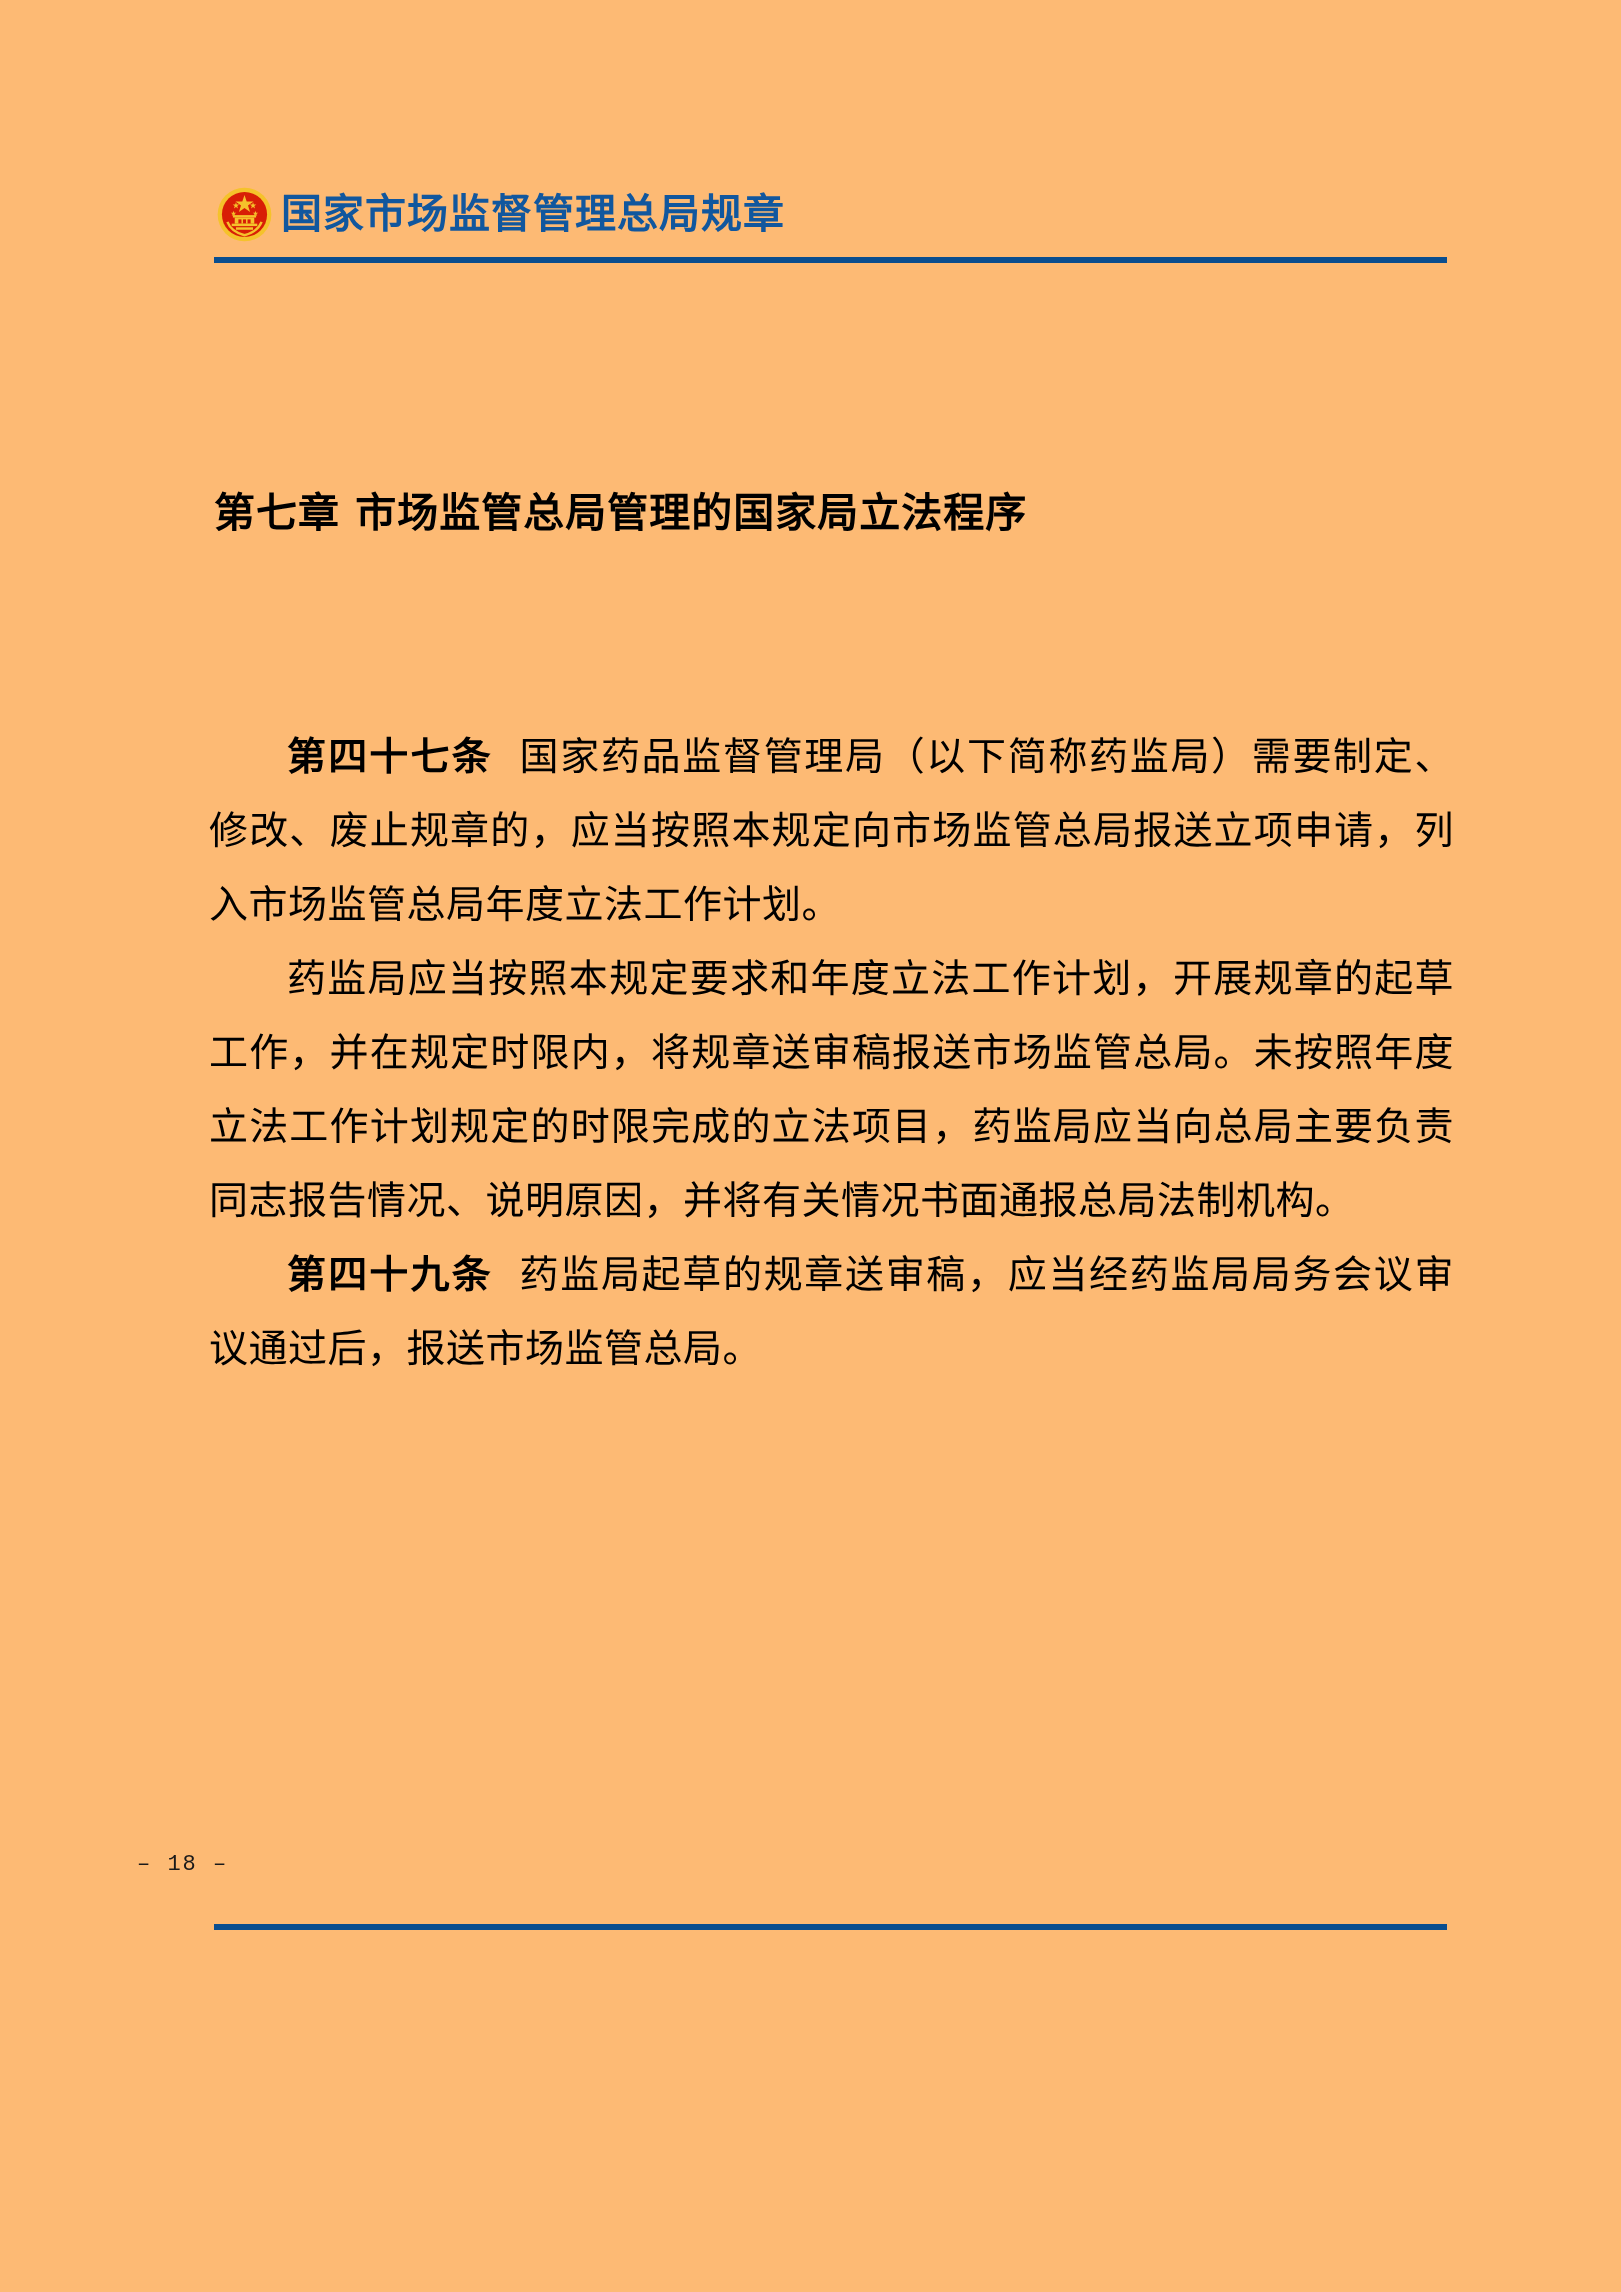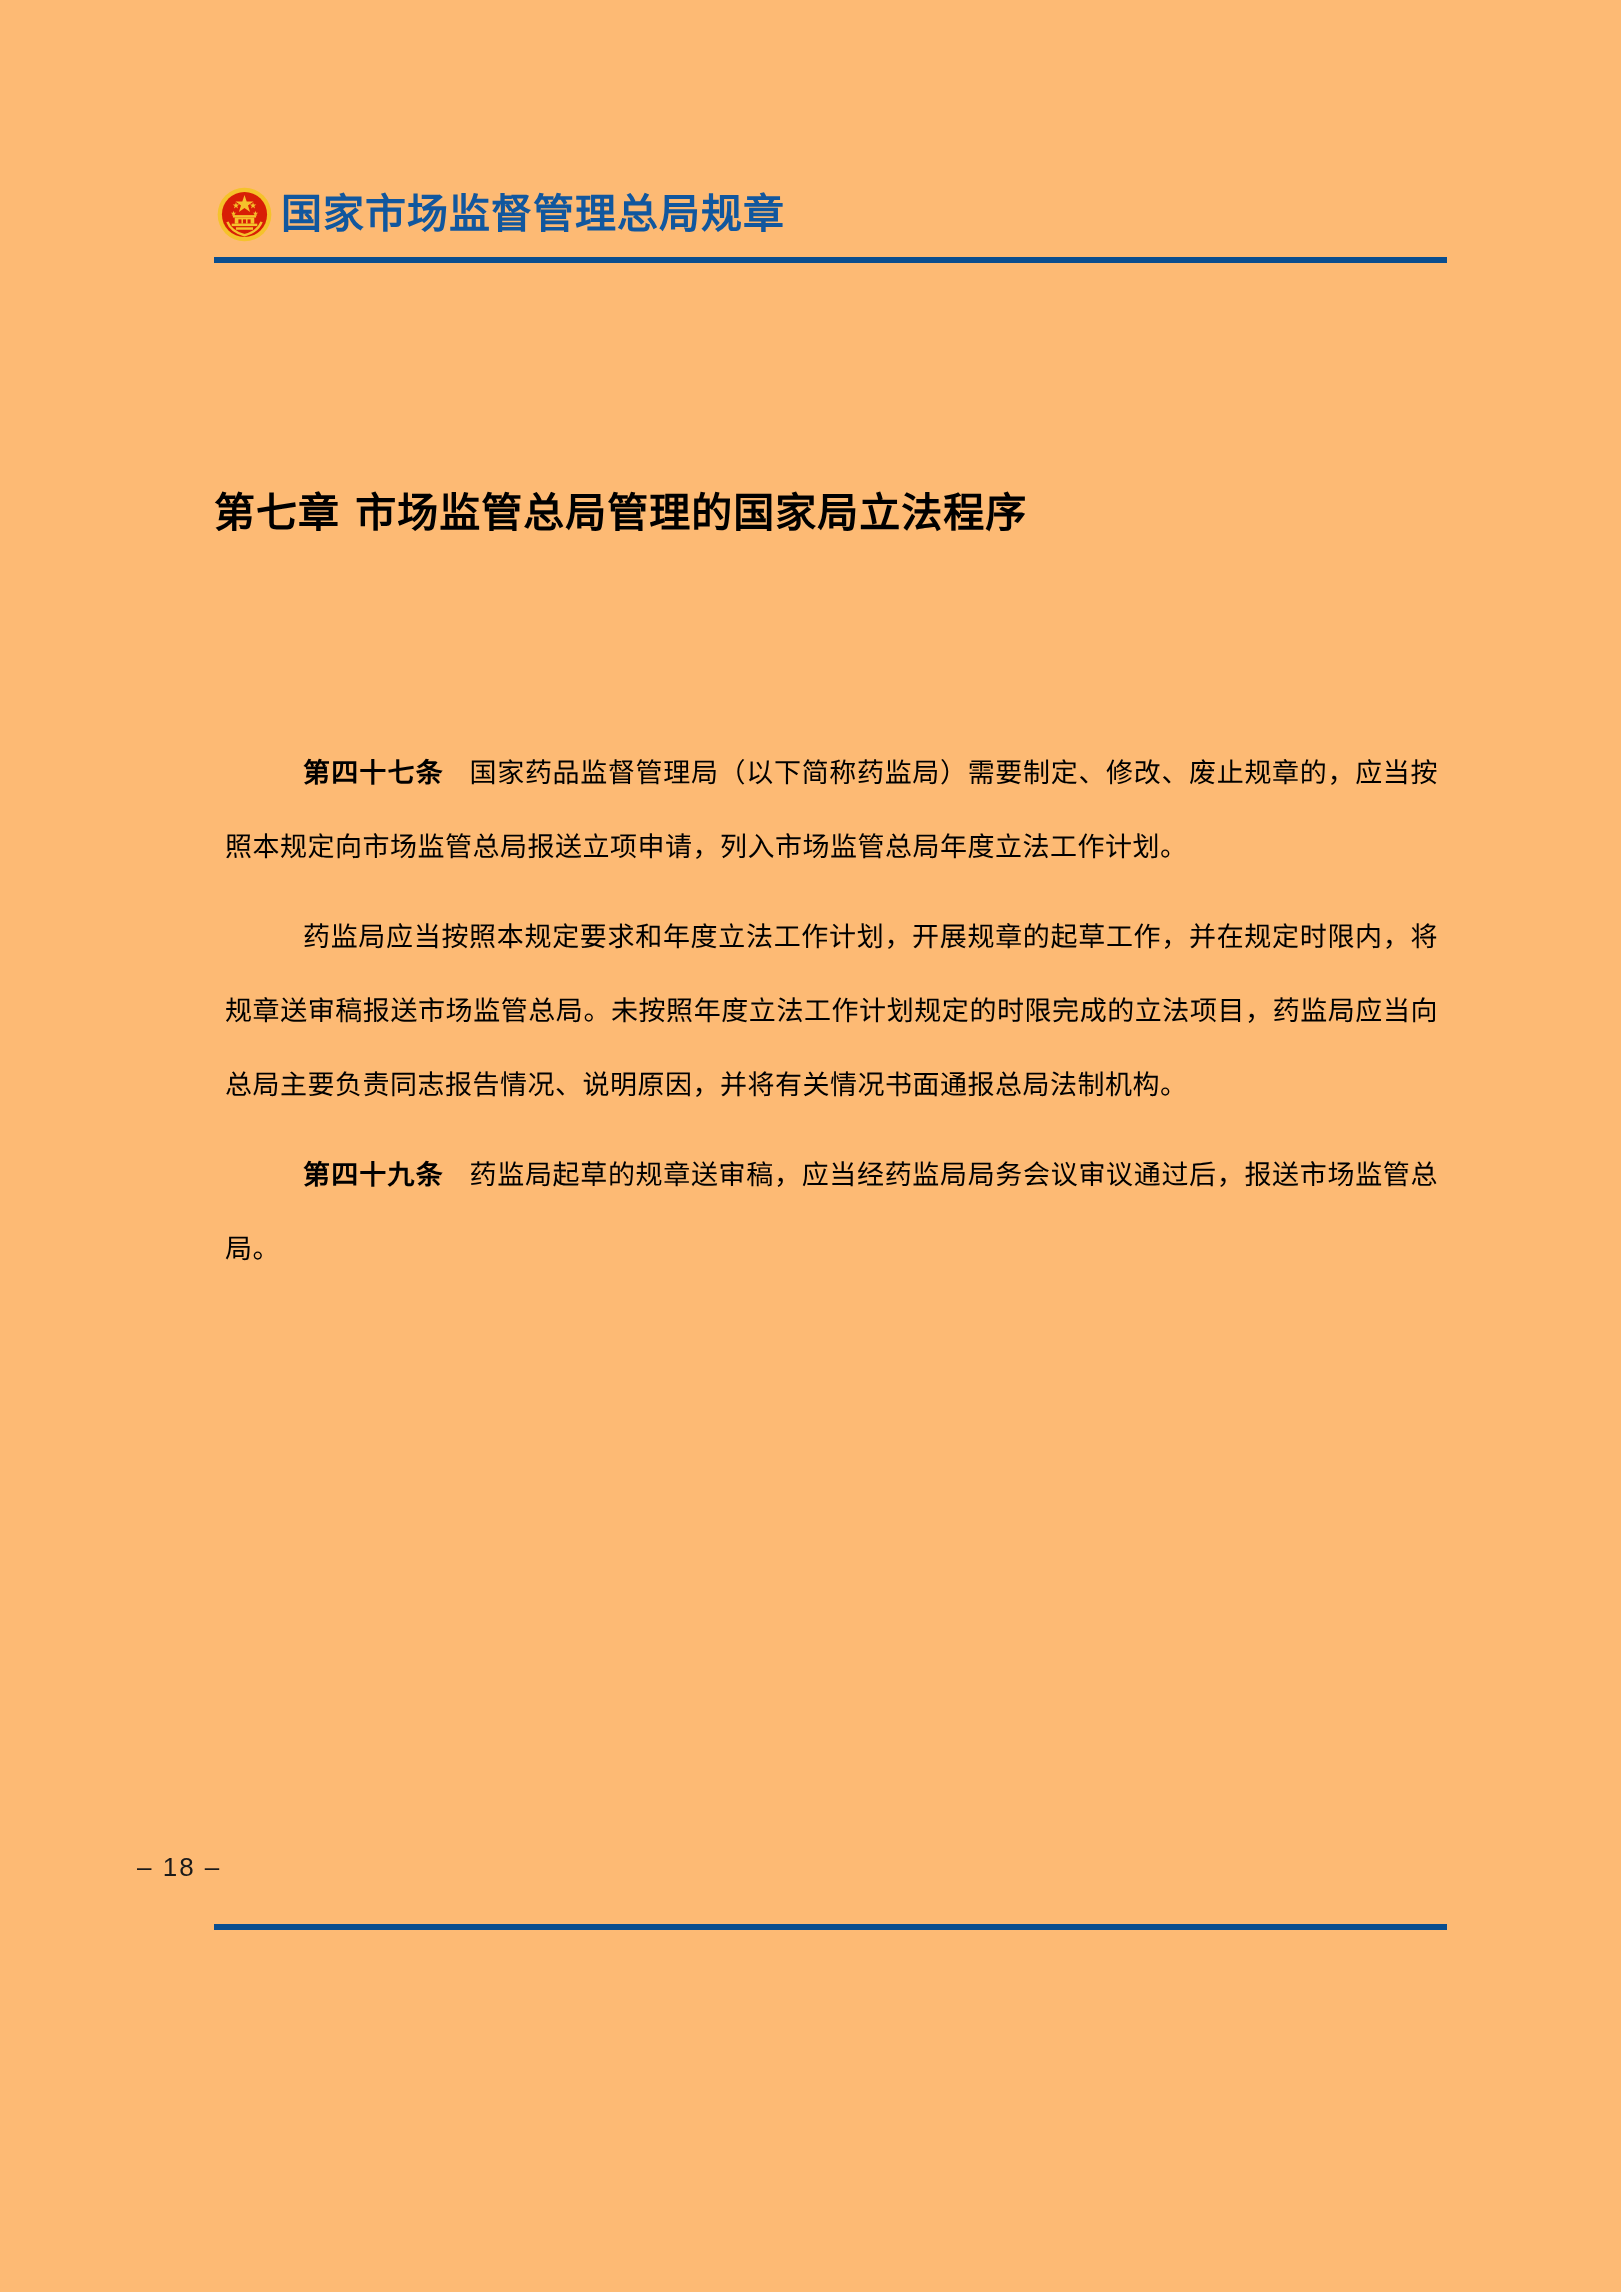--- a/index.html
+++ b/index.html
@@ -72,23 +72,23 @@
   }
 
   
   .body-block {
     position: absolute;
     left: 209px;
     top: 720px;
     width: 1245px;
   }
   .para {
-    margin: 16px;
+    margin: 0;
     font-family: "DejaVu Serif", "Liberation Serif", serif;
-    font-size: 27px;
+    font-size: 39px;
     line-height: 74px;
     color: #000000;
     text-align: justify;
     text-justify: inter-ideograph;
     text-indent: 78px;
     letter-spacing: 0.5px;
   }
   .para .art-num {
     font-family: "DejaVu Sans", "Liberation Sans", sans-serif;
     font-weight: 700;
@@ -97,22 +97,22 @@
   .para .gap {
     display: inline-block;
     width: 25.5px;
   }
 
   
   .page-number {
     position: absolute;
     left: 137px;
     top: 1852px;
-    font-family: Liberation Sans, sans-serif;
-    font-size: 26px;
+    font-family: Liberation Mono, monospace;
+    font-size: 22px;
     color: #1a1a1a;
     letter-spacing: 2px;
     white-space: nowrap;
   }
 
   
   .rule-bottom {
     position: absolute;
     left: 214px;
     top: 1924px;

